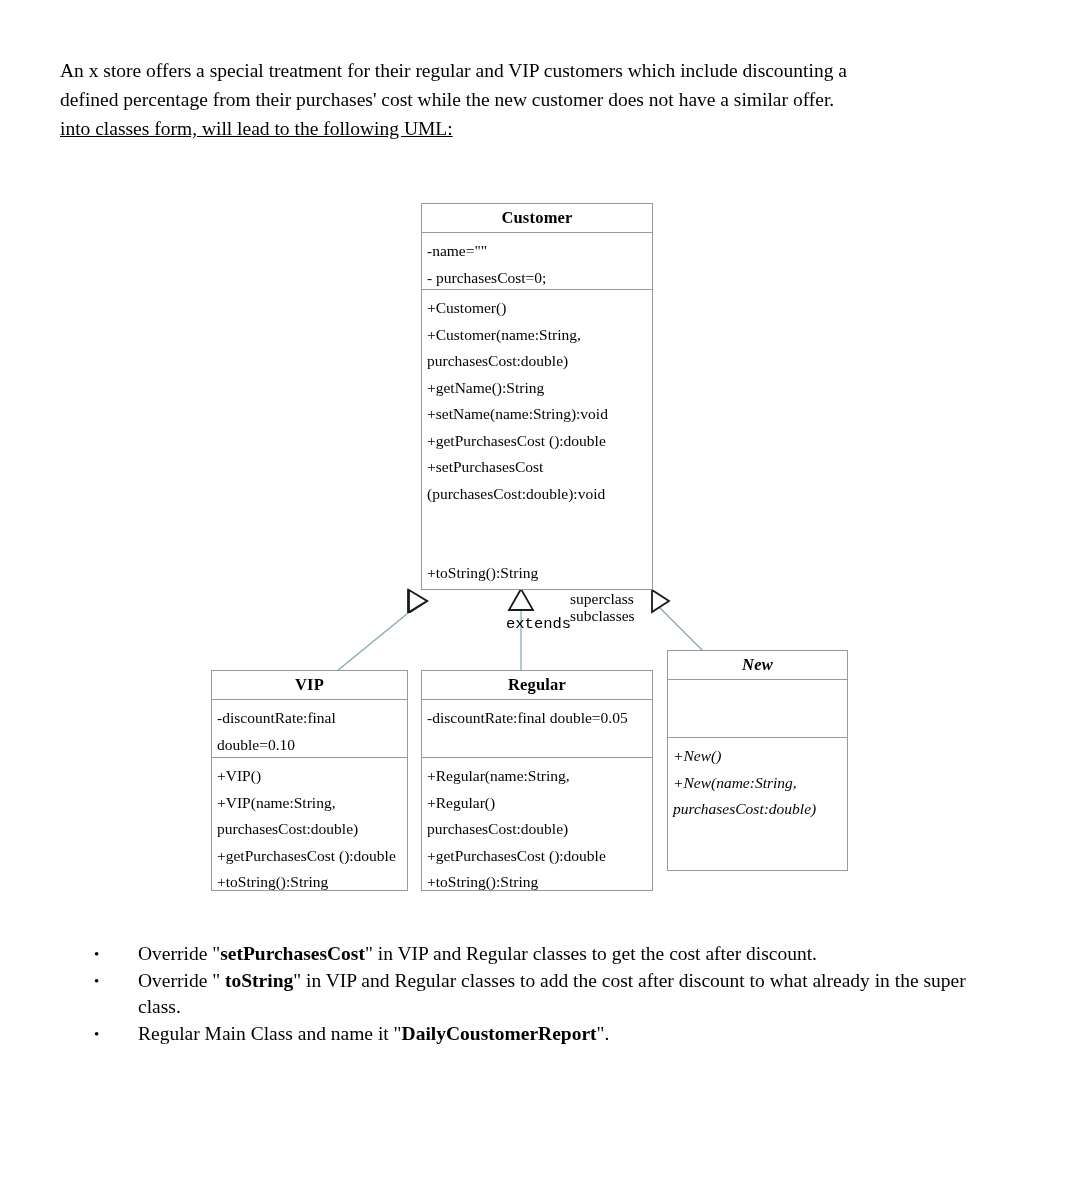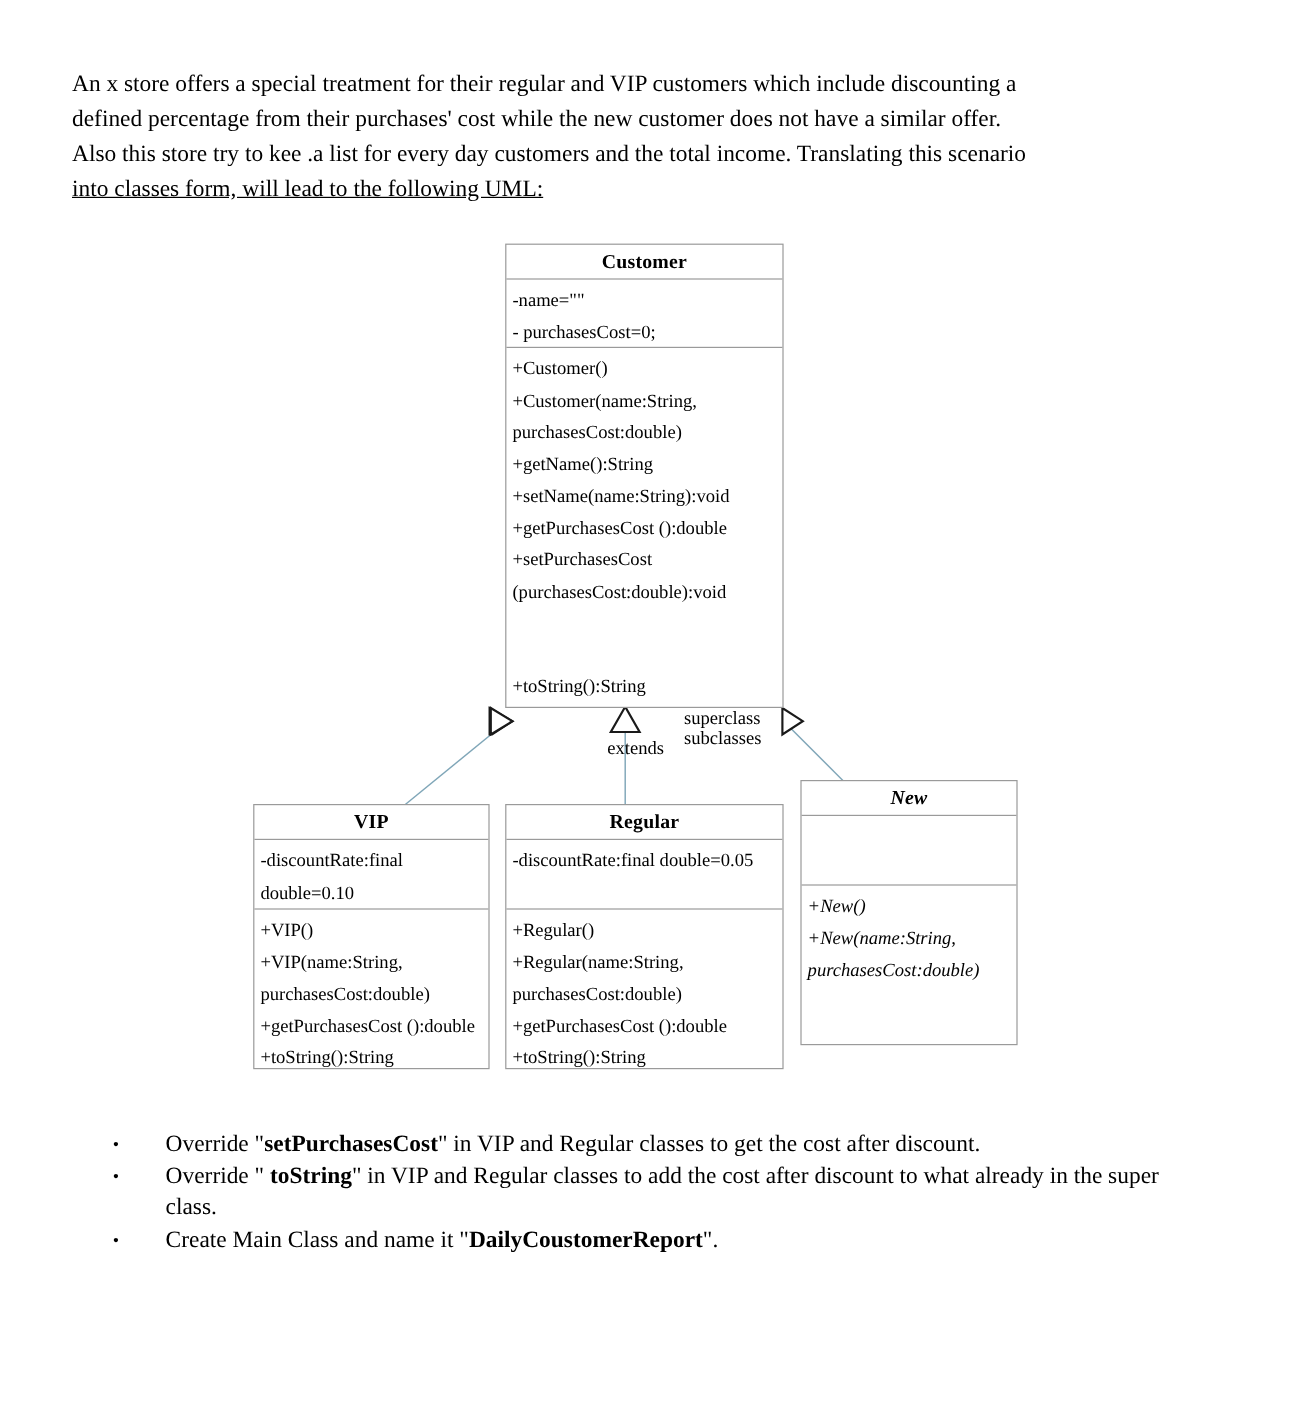--- a/index.html
+++ b/index.html
@@ -88,21 +88,20 @@
   }
   #bullets .bullet-row .txt { display:block; }
   b { font-weight:bold; }
 </style>
 </head>
 <body>
 
 <div id="intro">
   <div>An x store offers a special treatment for their regular and VIP customers which include discounting a</div>
   <div>defined percentage from their purchases' cost while the new customer does not have a similar offer.</div>
-  <div>Also this store try to kee .a list for every day customers and the total income. Translating this scenario</div>
   <div class="lastline">into classes form, will lead to the following UML:</div>
 </div>
 
 <div id="uml">
 
   <svg id="uml-svg" width="1080" height="1189">
     <g id="connector-group">
         <line x1="421" y1="589.5" x2="653" y2="589.5" stroke="#7fa6b8" stroke-width="1.2"></line>
         <line x1="337" y1="671" x2="424" y2="600" stroke="#7fa6b8" stroke-width="1.2"></line>
         <line x1="723" y1="671" x2="652" y2="600" stroke="#7fa6b8" stroke-width="1.2"></line>
@@ -129,21 +128,21 @@
         <div class="uml-line">+getPurchasesCost ():double</div>
         <div class="uml-line">+setPurchasesCost</div>
         <div class="uml-line">(purchasesCost:double):void</div>
         <div class="uml-line blank">&nbsp;</div>
         <div class="uml-line blank">&nbsp;</div>
         <div class="uml-line">+toString():String</div>
       </div>
   </div>
 
   <div class="conn-label" style="left:570px; top:590px;">superclass</div>
-  <div class="conn-label" style="left:506px; top:615px;">extends</div>
+  <div class="conn-label" style="left:506px; top:615px;font-family:Liberation Mono, monospace;">extends</div>
   <div class="conn-label" style="left:570px; top:607px;">subclasses</div>
 
   <div class="uml-box" id="box-sub-0" style="left:211px; top:670px; width:197px; height:221px;">
     <div class="uml-title">VIP</div>
     <div class="uml-compartment div" id="sub-0-attrs" style="height:58px;">
         <div class="uml-line">-discountRate:final</div>
         <div class="uml-line">double=0.10</div>
       </div>
     <div class="uml-compartment" id="sub-0-methods">
         <div class="uml-line">+VIP()</div>
@@ -154,22 +153,22 @@
       </div>
   </div>
 
   <div class="uml-box" id="box-sub-1" style="left:421px; top:670px; width:232px; height:221px;">
     <div class="uml-title">Regular</div>
     <div class="uml-compartment div" id="sub-1-attrs" style="height:58px;">
         <div class="uml-line">-discountRate:final double=0.05</div>
         <div class="uml-line blank">&nbsp;</div>
       </div>
     <div class="uml-compartment" id="sub-1-methods">
+        <div class="uml-line">+Regular(name:String,</div>
         <div class="uml-line">+Regular()</div>
-        <div class="uml-line">+Regular(name:String,</div>
         <div class="uml-line">purchasesCost:double)</div>
         <div class="uml-line">+getPurchasesCost ():double</div>
         <div class="uml-line">+toString():String</div>
       </div>
   </div>
 
   <div class="uml-box" id="box-sub-2" style="left:667px; top:650px; width:181px; height:221px;font-style:italic;">
     <div class="uml-title">New</div>
     <div class="uml-compartment div" id="sub-2-attrs" style="height:58px;">
         <div class="uml-line blank">&nbsp;</div>
@@ -189,15 +188,15 @@
     <div class="bullet-row">
       <span class="dot">•</span>
       <span class="txt"><span>Override "</span><b>setPurchasesCost</b><span>" in VIP and Regular classes to get the cost after discount.</span></span>
     </div>
     <div class="bullet-row">
       <span class="dot">•</span>
       <span class="txt"><span>Override " </span><b>toString</b><span>" in VIP and Regular classes to add the cost after discount to what already in  the super class.</span></span>
     </div>
     <div class="bullet-row">
       <span class="dot">•</span>
-      <span class="txt"><span>Create Main Class and name it "</span><b>DailyCoustomerReport</b><span>".</span></span>
+      <span class="txt"><span>Regular Main Class and name it "</span><b>DailyCoustomerReport</b><span>".</span></span>
     </div>
   </div>
 
 </body></html>

